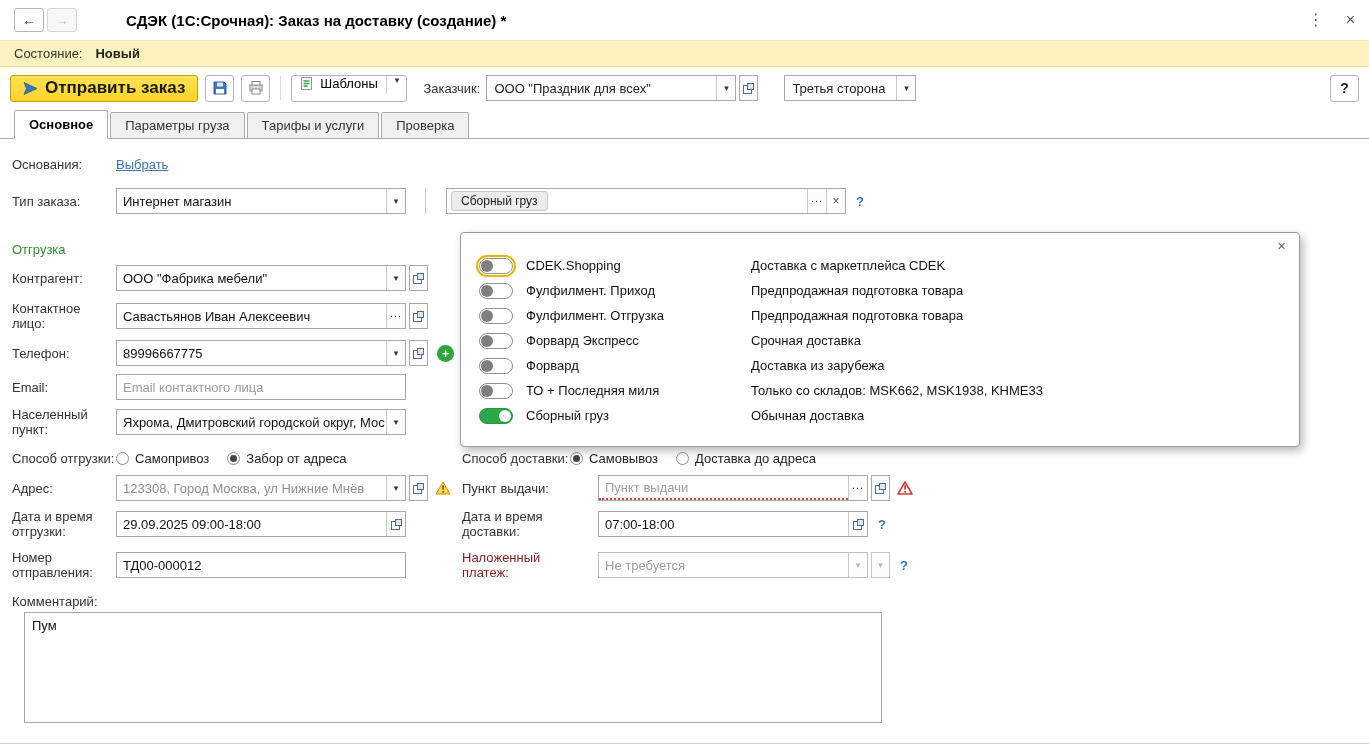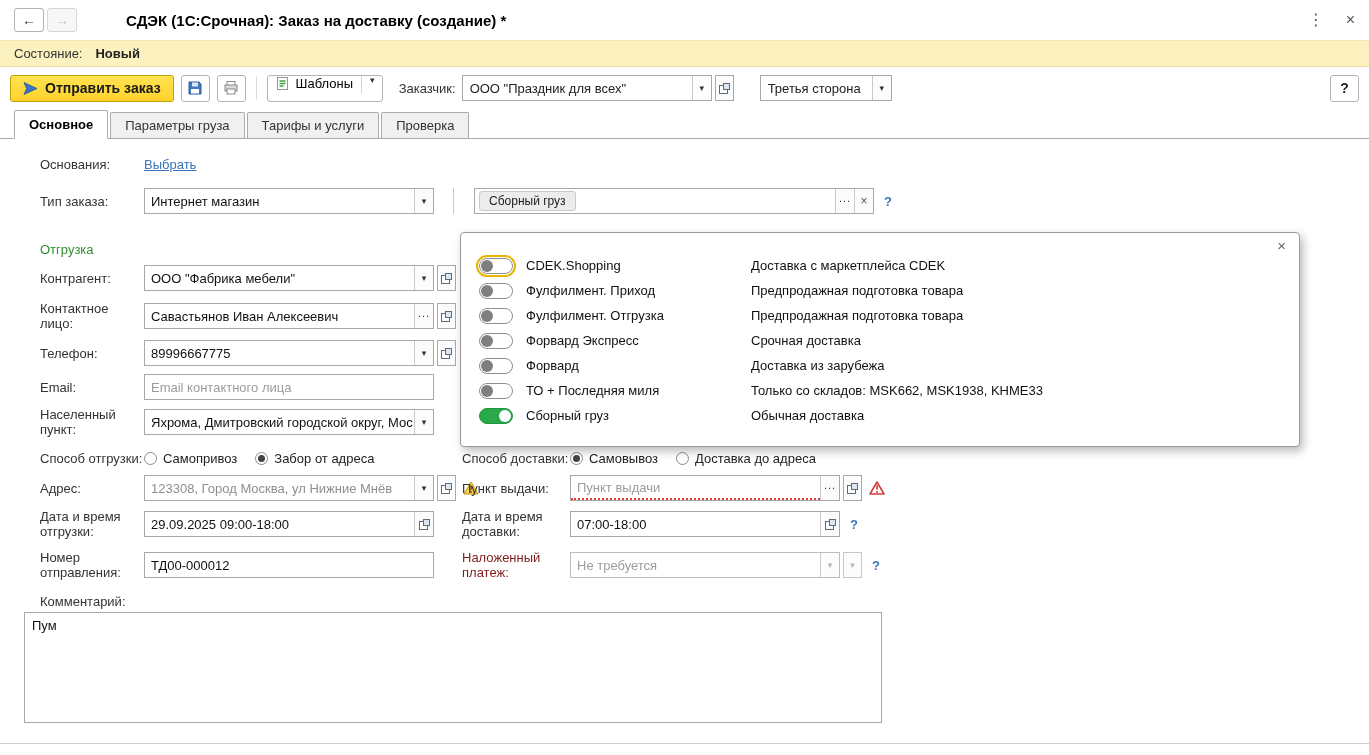--- a/index.html
+++ b/index.html
@@ -19,21 +19,21 @@
   
   .statusbar { height:27px; background:#fbf2c0; border-top:1px solid #f1e7ae; border-bottom:1px solid #ece1a2;
     display:flex; align-items:center; padding:0 14px; }
   .statusbar .lab { color:#333; }
   .statusbar .val { font-weight:bold; margin-left:13px; color:#222; }
 
   
   .toolbar { height:42px; display:flex; align-items:center; padding:0 10px; background:#fff; }
   .btn-send { display:flex; align-items:center; gap:7px; height:27px; padding:0 12px;
     background:linear-gradient(#ffe352,#ffd22b); border:1px solid #bda300; border-radius:3px;
-    font-weight:bold; font-size:14px; color:#1a1a1a; cursor:pointer; }
+    font-weight:bold; font-size:17px; color:#1a1a1a; cursor:pointer; }
   .icon-btn { width:29px; height:27px; border:1px solid #b3b3b3; border-radius:3px; background:#fff;
     display:flex; align-items:center; justify-content:center; margin-left:7px; cursor:pointer; }
   .vsep { width:1px; height:24px; background:#dcdcdc; margin:0 10px; }
   .btn-templates { display:flex; align-items:flex-start; height:27px; border:1px solid #b3b3b3; border-radius:3px;
     background:#fff; padding:0 7px; gap:6px; font-size:13px; cursor:pointer; }
   .tsep { width:1px; height:18px; background:#d5d5d5; margin:0 2px; }
   .tb-label { margin-left:16px; margin-right:6px; color:#333; }
   .combo { display:flex; align-items:stretch; height:26px; border:1px solid #a8a8a8; background:#fff; }
   .combo .txt { flex:1; display:flex; align-items:center; padding:0 7px; white-space:nowrap; overflow:hidden; }
   .seg { width:19px; flex:none; border-left:1px solid #c9c9c9; display:flex; align-items:center;
@@ -53,28 +53,28 @@
 
   
   .tabs { display:flex; align-items:flex-end; height:30px; border-bottom:1px solid #ababab; padding-left:14px; }
   .tab { height:26px; display:flex; align-items:center; padding:0 14px; border:1px solid #ababab;
     border-bottom:none; background:#f0f0f0; margin-right:2px; border-radius:2px 2px 0 0; cursor:pointer; color:#333; }
   .tab.active { background:#fff; font-weight:bold; height:29px; margin-bottom:-1px;
     border-bottom:1px solid #fff; color:#000; }
 
   
   .form { position:relative; height:604px; background:#fff; }
-  .row { position:absolute; left:40px; display:flex; align-items:center; }
+  .row { position:absolute; left:12px; display:flex; align-items:center; }
   .row.r { left:462px; }
   .lbl { width:104px; flex:none; color:#333; line-height:15px; padding-right:4px; }
   .row.r .lbl { width:108px; }
   .lbl.nowrap { white-space:nowrap; }
   .lbl.dim { color:#7f1d1d; }
   .fld { display:flex; align-items:stretch; height:26px; border:1px solid #a8a8a8; background:#fff; width:290px; flex:none; }
-  .row.r .fld { width:270px; }
+  .row.r .fld { width:270px;margin-left:28px; }
   .fld .txt { flex:1; display:flex; align-items:center; padding:0 6px; white-space:nowrap; overflow:hidden; color:#111; }
   .fld .txt.muted { color:#8f8f8f; }
   .fld .txt.ph { color:#9c9c9c; }
   .fld.req .txt { border-bottom:2px dotted #dc3c3c; }
   .fld.disabled { border-color:#bdbdbd; }
   .fld.disabled .txt { color:#9c9c9c; }
   .fld.disabled .seg .caret { color:#b5b5b5; }
   .ext.disabled { border-color:#c6c6c6; }
   .ext.disabled .caret { color:#b5b5b5; }
   .link { color:#3b74b8; text-decoration:underline; cursor:pointer; }

